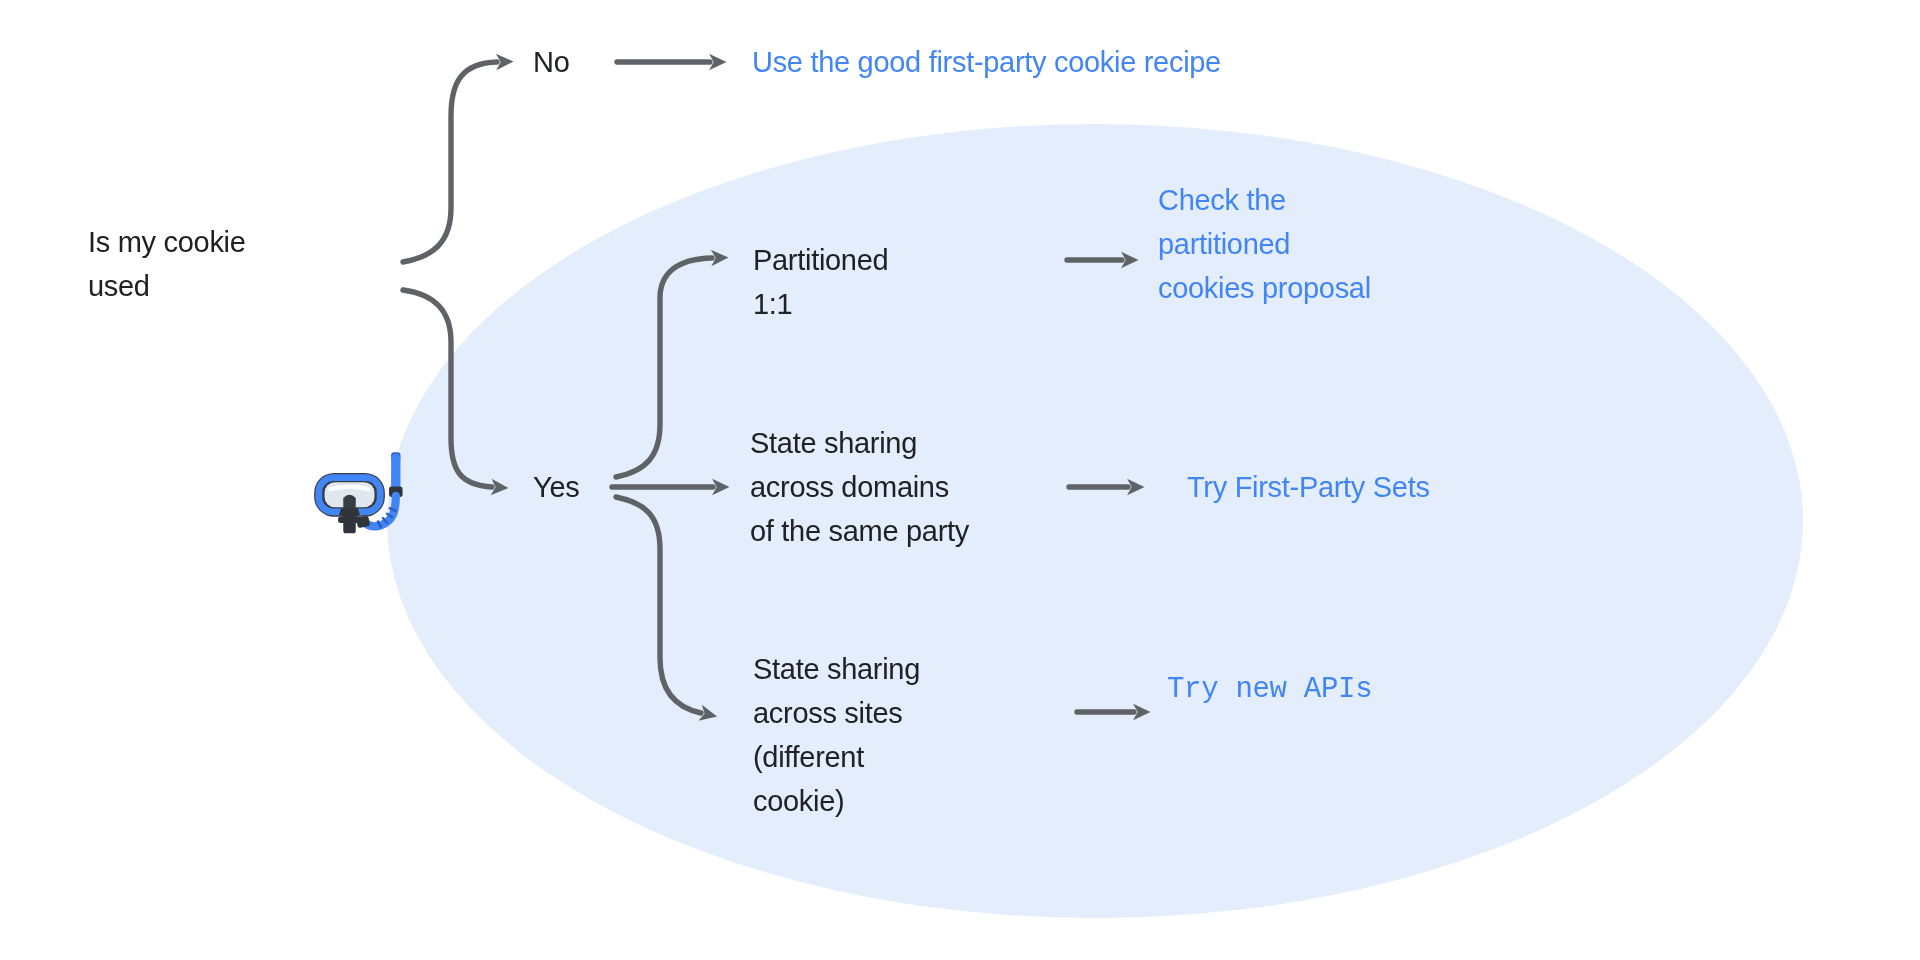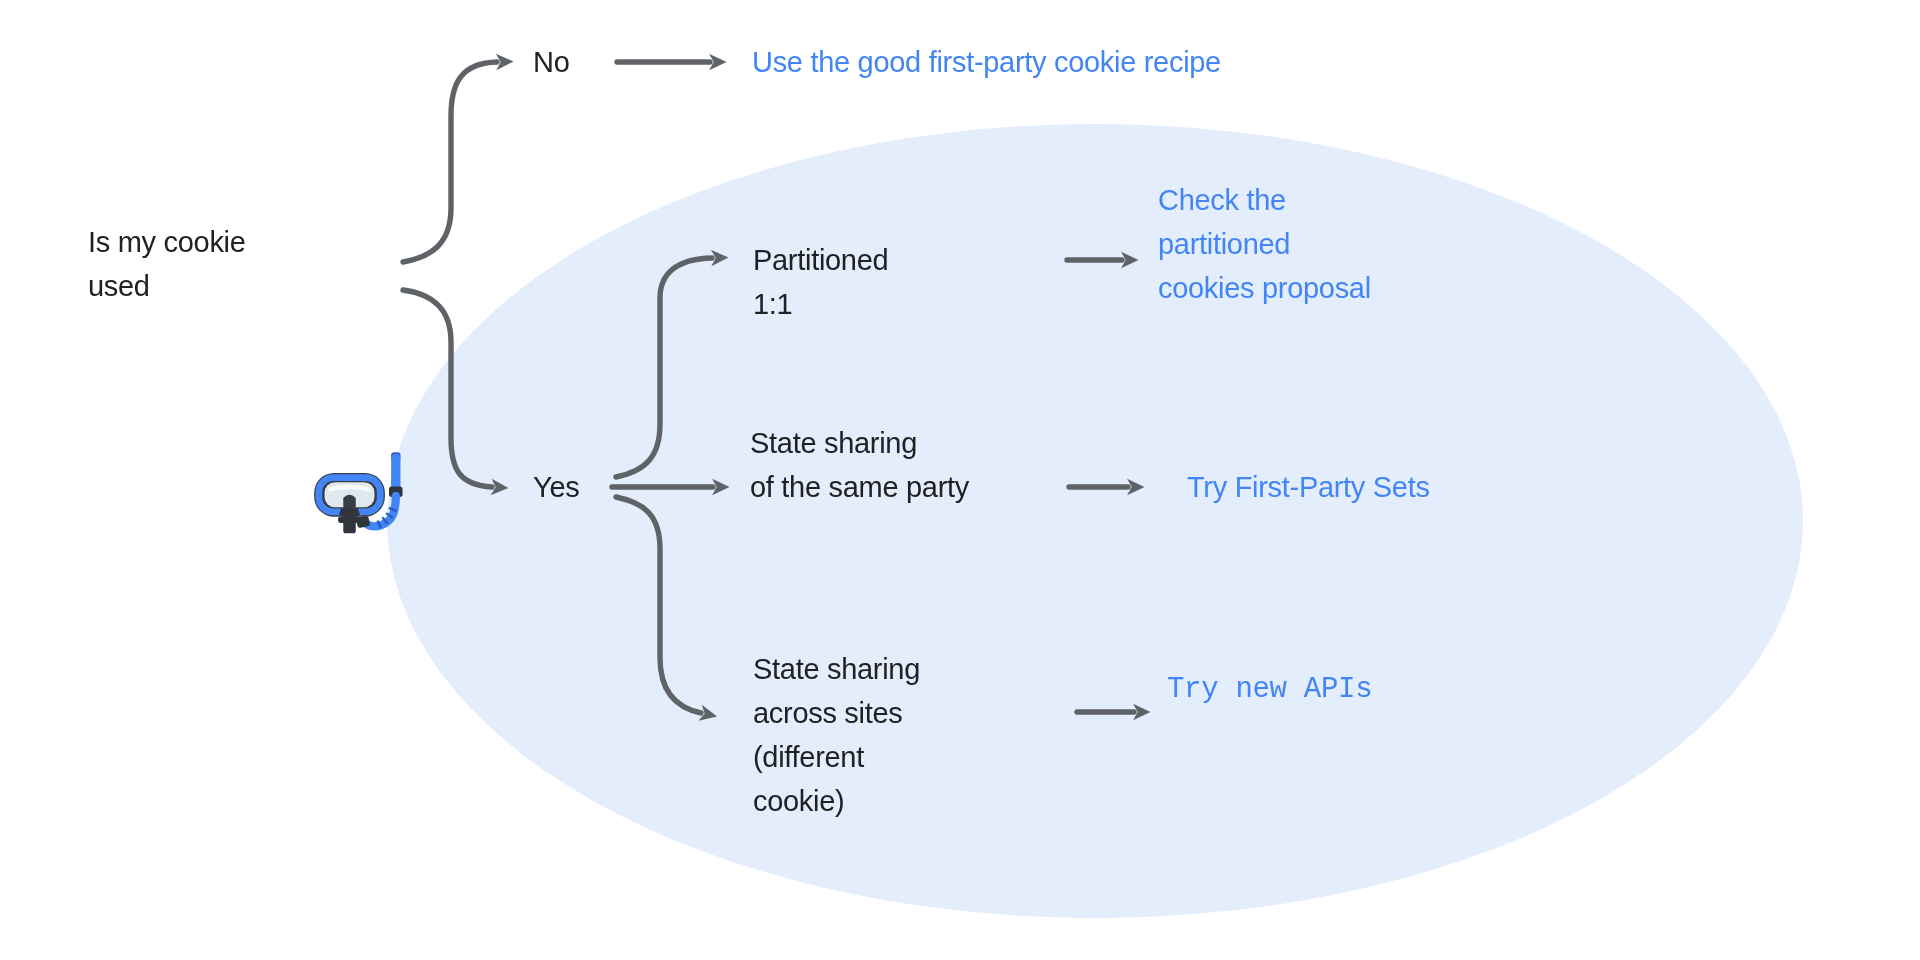--- a/index.html
+++ b/index.html
@@ -62,20 +62,21 @@
     <span class="q-line">1:1</span>
   </div>
   <div class="abs txt blue" style="left:1158px;top:178px;">
     <span class="q-line">Check the</span>
     <span class="q-line">partitioned</span>
     <span class="q-line">cookies proposal</span>
   </div>
 
   <div class="abs txt" style="left:750px;top:421px;">
     <span class="q-line">State sharing</span>
+    <span class="q-line">across domains</span>
     <span class="q-line">of the same party</span>
   </div>
   <div class="abs txt blue" style="left:1158px;top:465px;margin-left:29px;">Try First-Party Sets</div>
 
   <div class="abs txt" style="left:753px;top:647px;">
     <span class="q-line">State sharing</span>
     <span class="q-line">across sites</span>
     <span class="q-line">(different</span>
     <span class="q-line">cookie)</span>
   </div>

